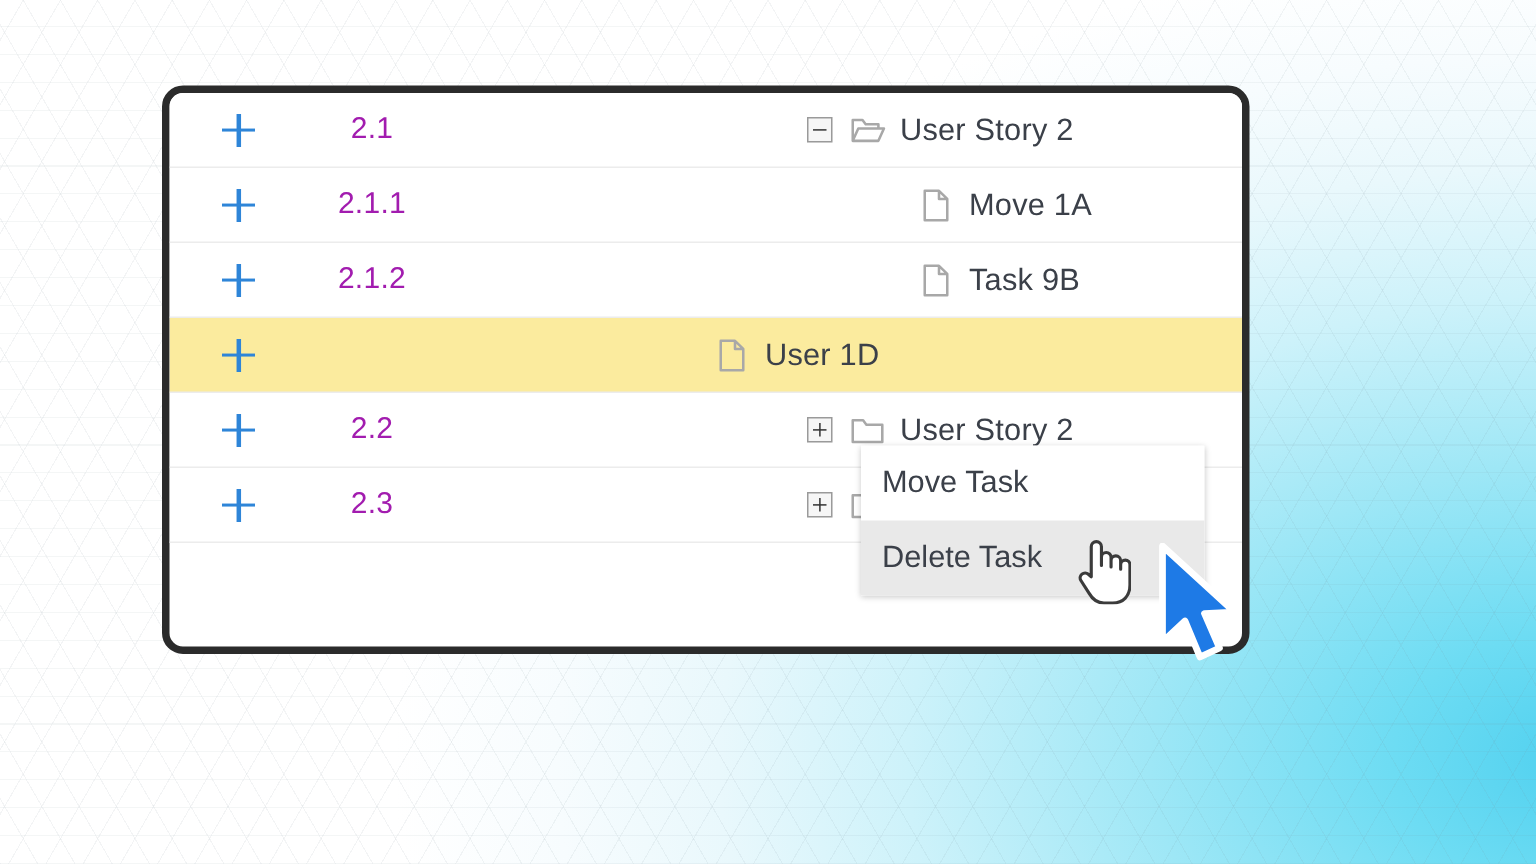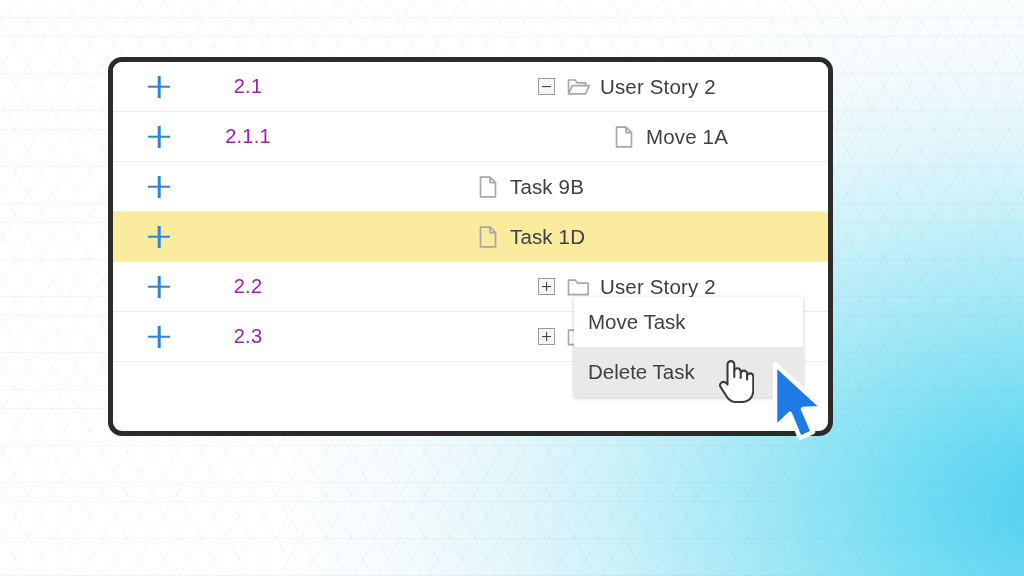--- a/index.html
+++ b/index.html
@@ -156,36 +156,37 @@
         <div class="row-tree indent-task">
           <span class="toggle-spacer"></span>
           <svg class="node-icon" viewBox="0 0 25 24">
             <path fill="none" stroke="#a8a8a8" stroke-width="1.7" stroke-linejoin="round" d="M4.5 2.2 H14 L19.5 7.6 V21.8 H4.5 Z M14 2.2 V7.6 H19.5"></path>
           </svg>
           <span class="node-label">Move 1A</span>
         </div>
       </div>
       <div class="row">
         <div class="row-plus"></div>
+        <div class="row-num">2.1.2</div>
         <div class="row-tree indent-task">
           <span class="toggle-spacer"></span>
           <svg class="node-icon" viewBox="0 0 25 24">
             <path fill="none" stroke="#a8a8a8" stroke-width="1.7" stroke-linejoin="round" d="M4.5 2.2 H14 L19.5 7.6 V21.8 H4.5 Z M14 2.2 V7.6 H19.5"></path>
           </svg>
           <span class="node-label">Task 9B</span>
         </div>
       </div>
       <div class="row highlight">
         <div class="row-plus"></div>
         <div class="row-tree indent-task">
           <span class="toggle-spacer"></span>
           <svg class="node-icon" viewBox="0 0 25 24">
             <path fill="none" stroke="#a8a8a8" stroke-width="1.7" stroke-linejoin="round" d="M4.5 2.2 H14 L19.5 7.6 V21.8 H4.5 Z M14 2.2 V7.6 H19.5"></path>
           </svg>
-          <span class="node-label">Task 1D</span>
+          <span class="node-label">User 1D</span>
         </div>
       </div>
       <div class="row">
         <div class="row-plus"></div>
         <div class="row-num">2.2</div>
         <div class="row-tree indent-story">
           <span class="toggle-box plus"></span>
           <svg class="node-icon" viewBox="0 0 25 24">
             <path fill="none" stroke="#a8a8a8" stroke-width="1.7" stroke-linejoin="round" d="M2.5 19.6 V5.2 H9.4 L11.6 8.1 H22.2 V19.6 Z"></path>
           </svg>

